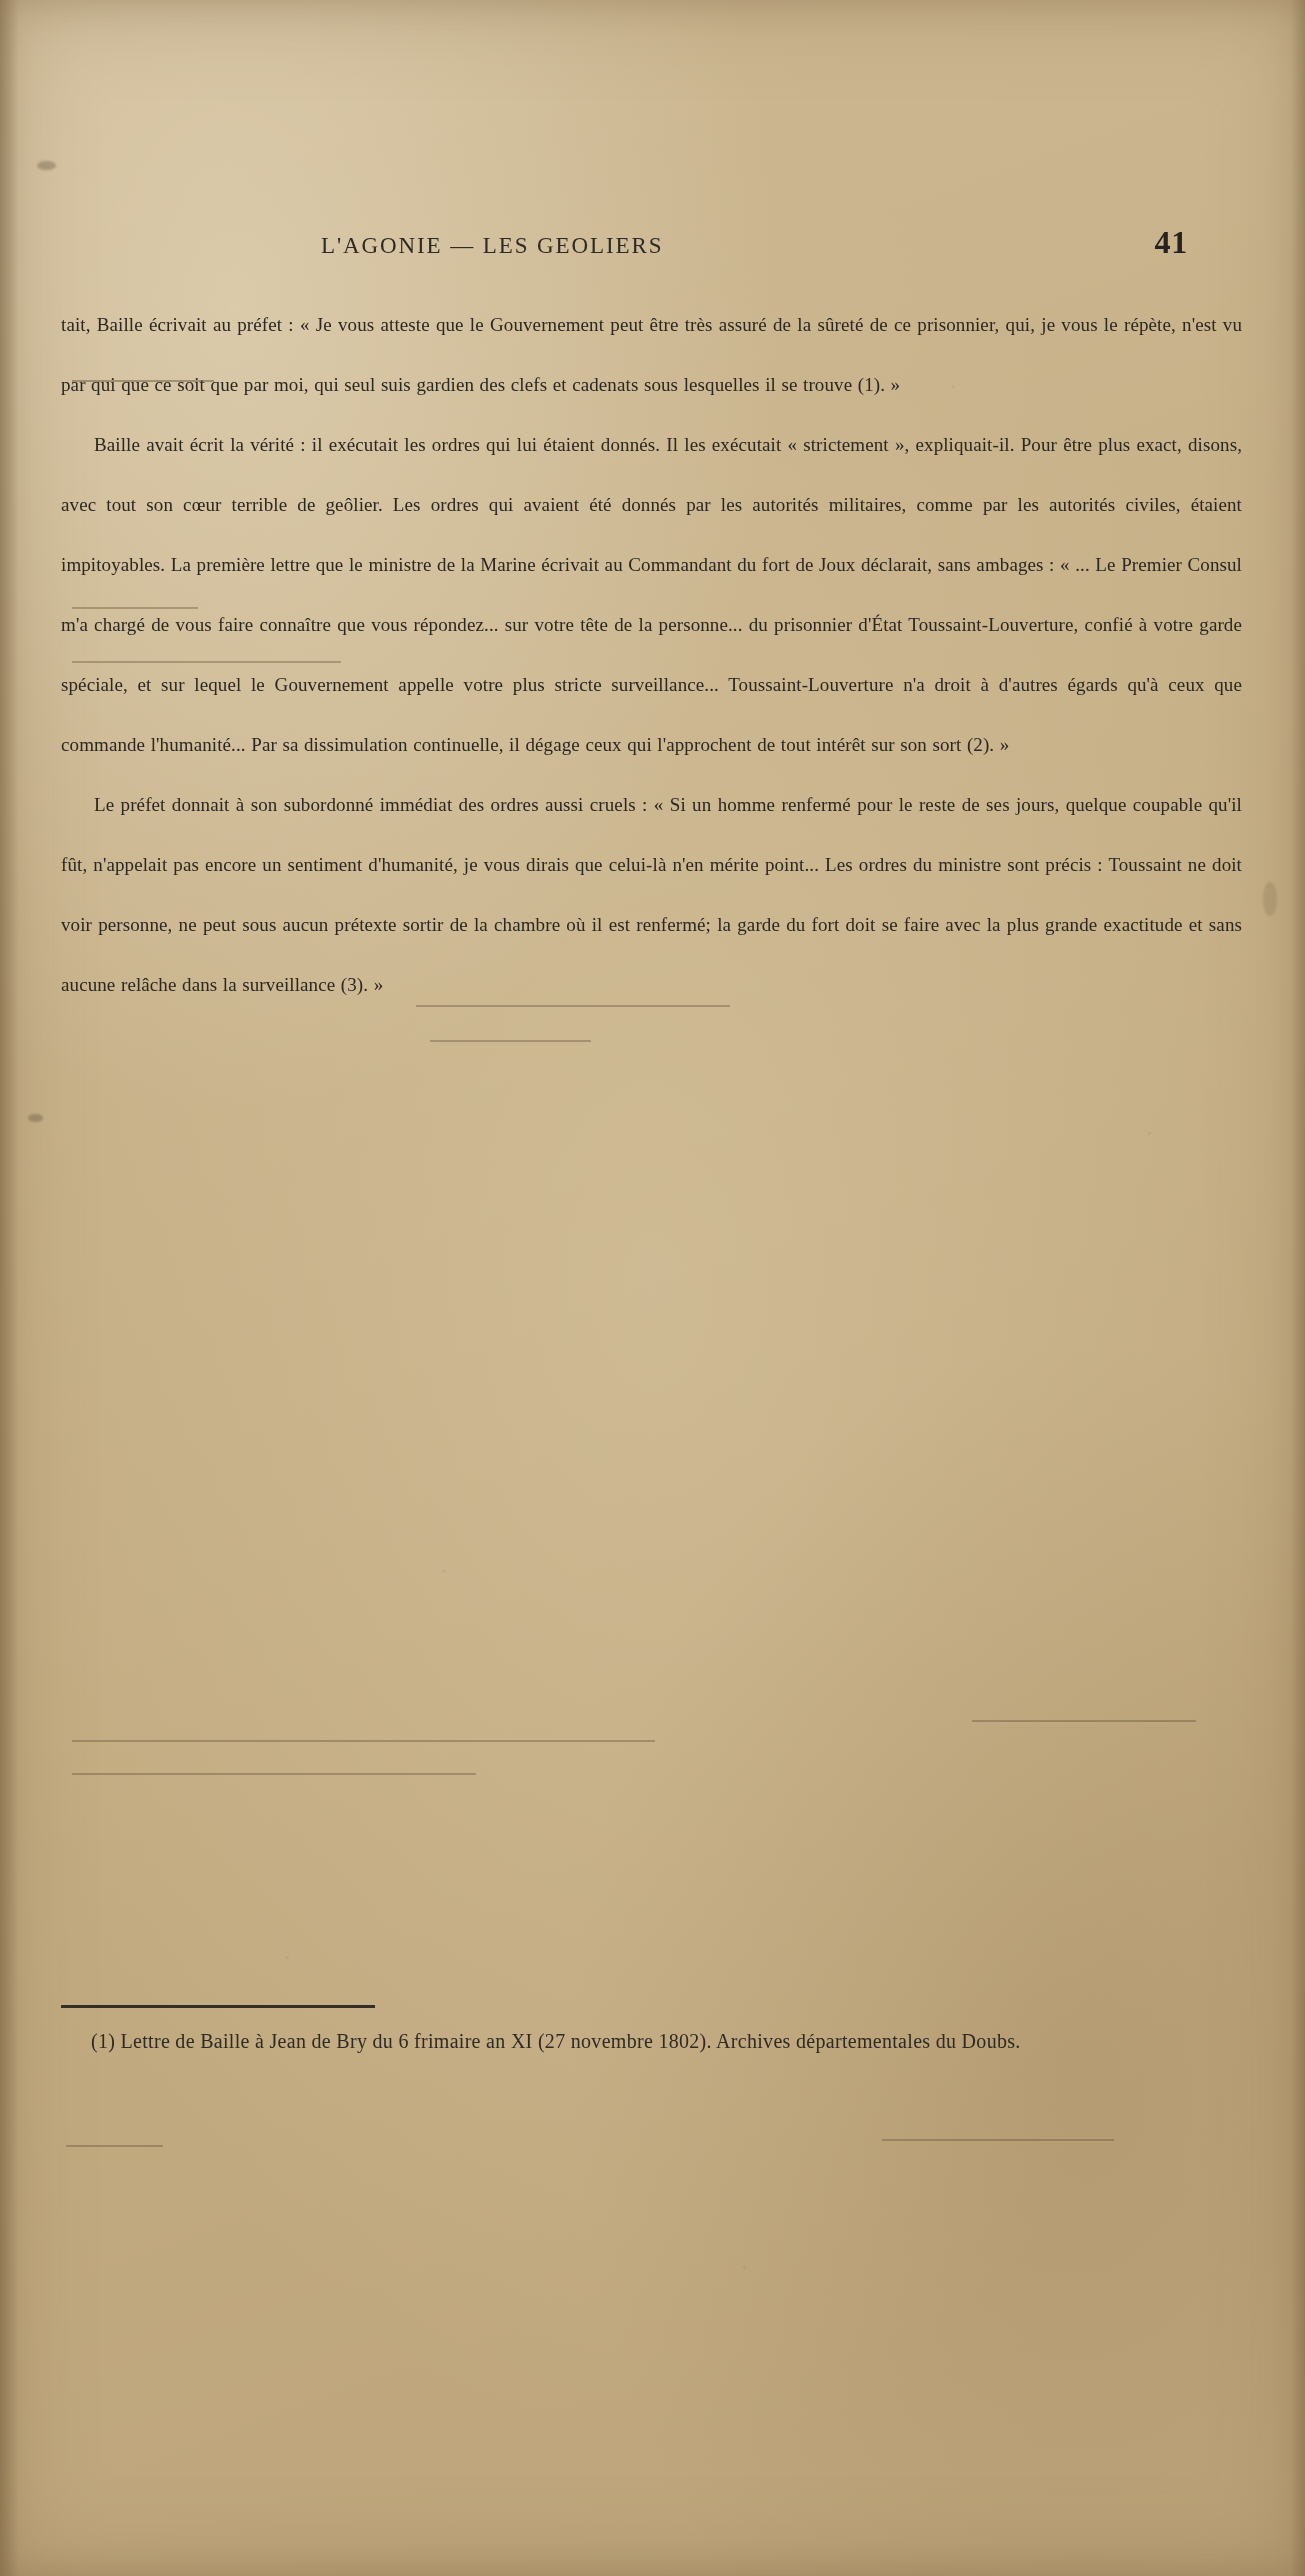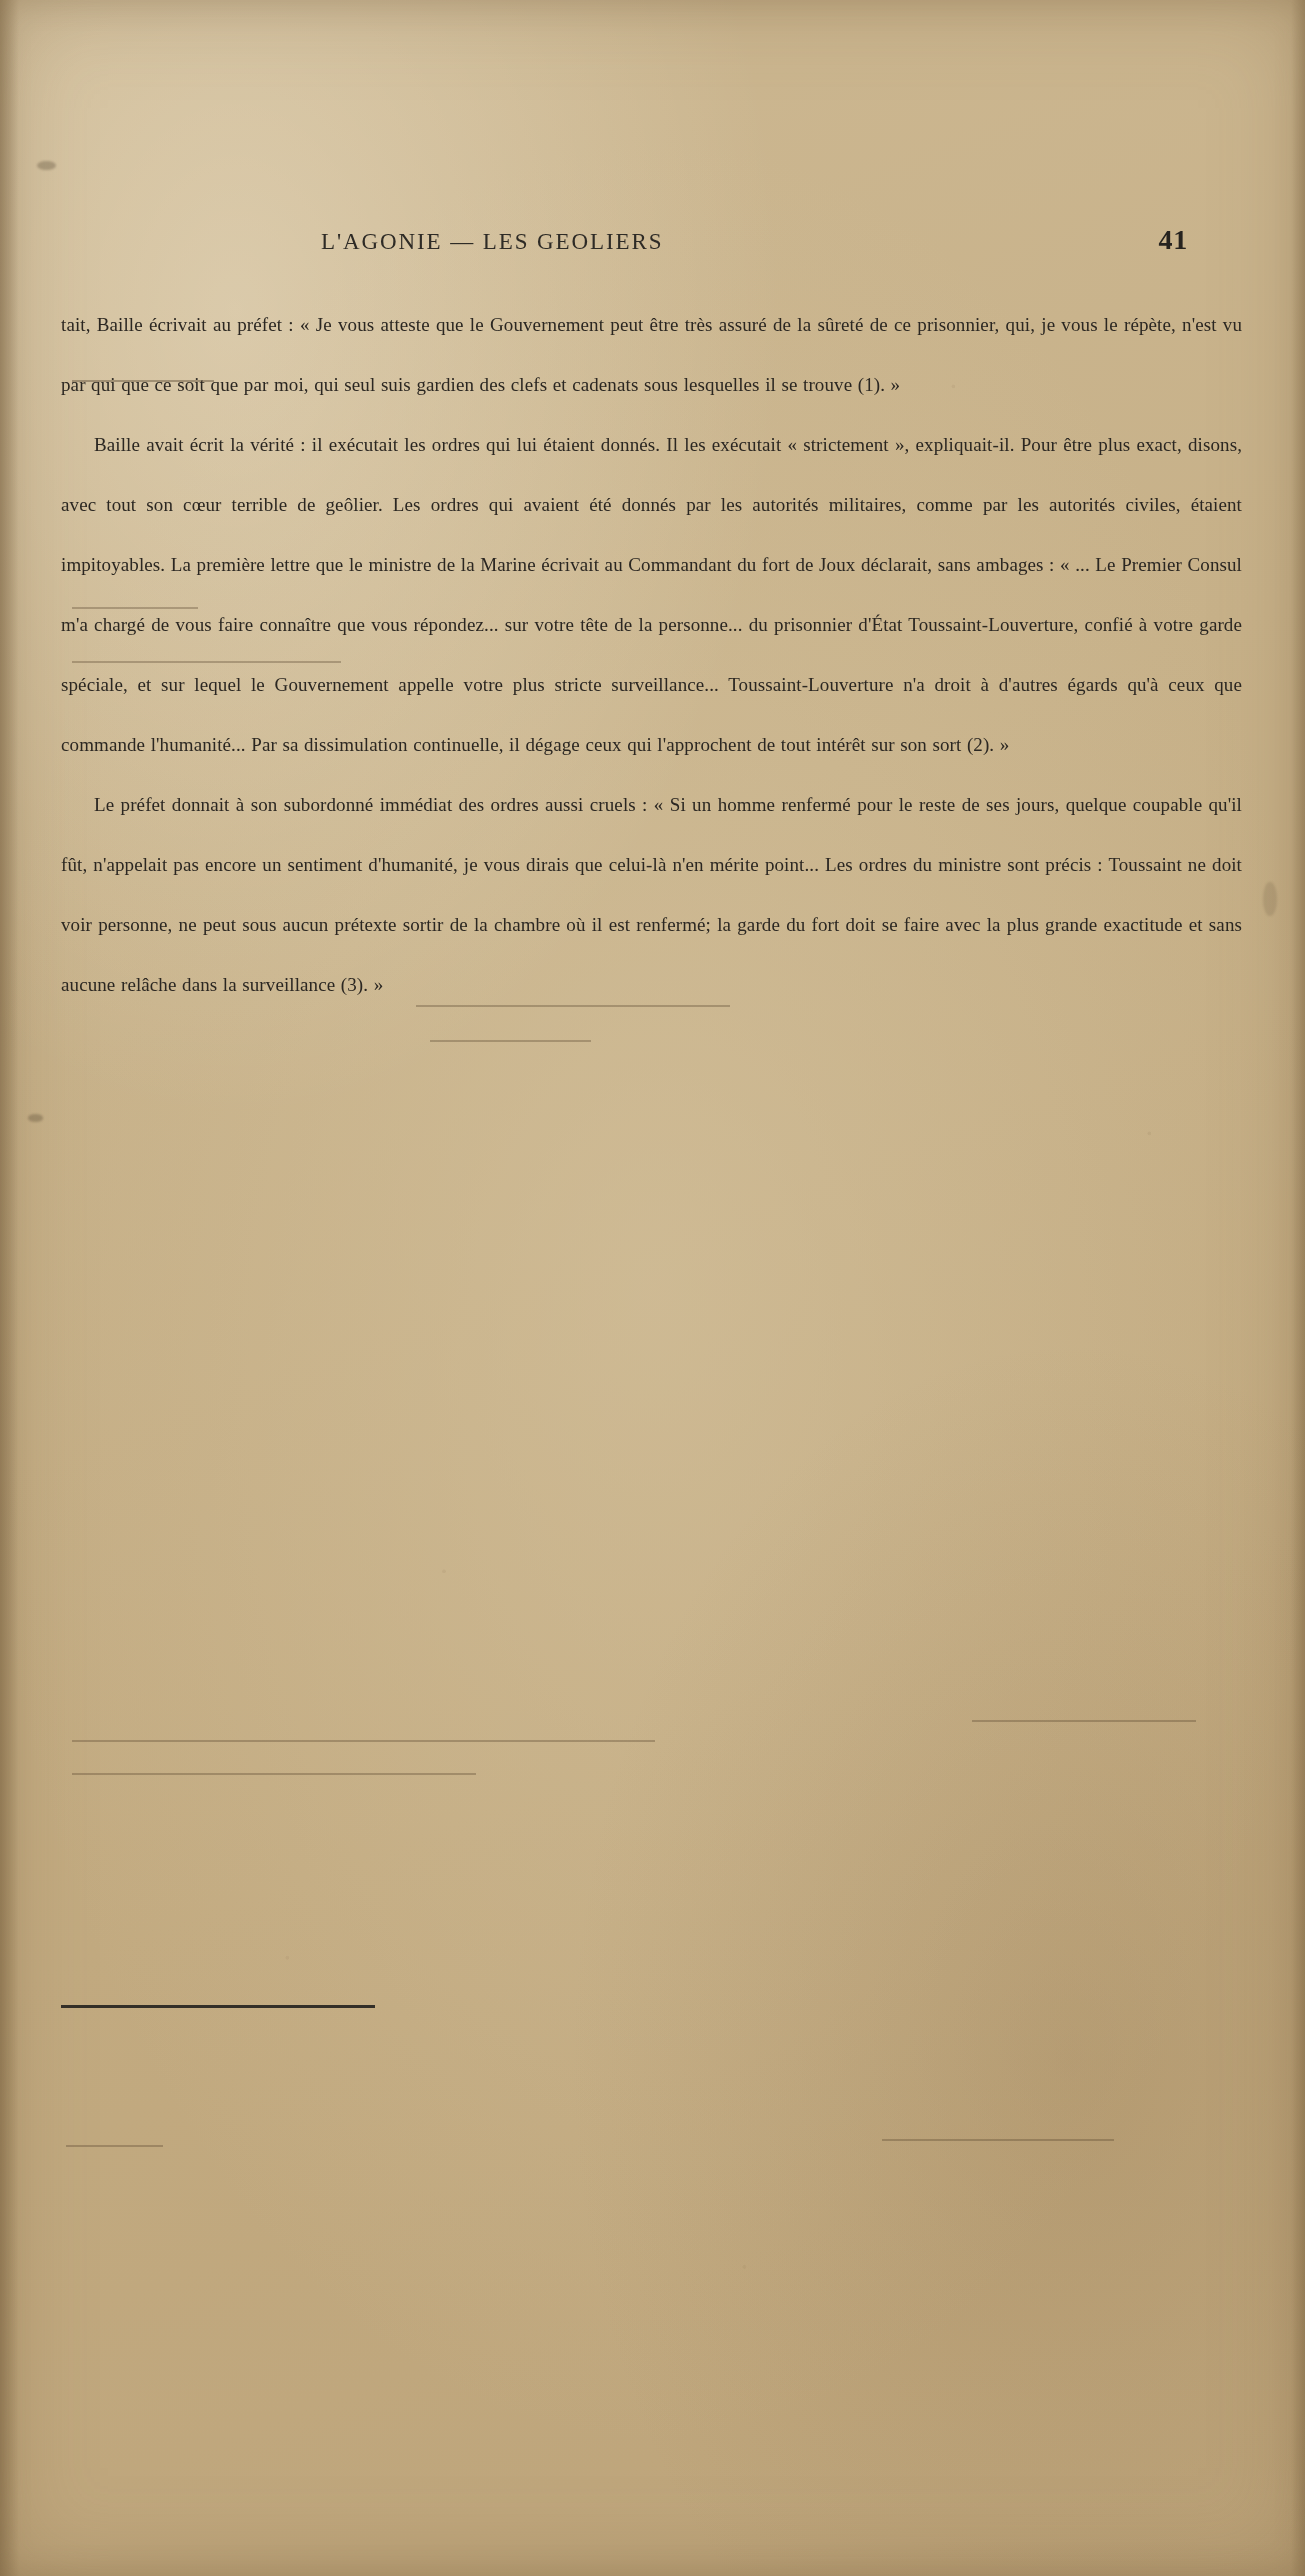--- a/index.html
+++ b/index.html
@@ -83,21 +83,21 @@
   }
   .running-head .rh-title {
     font-family: "Liberation Serif", serif;
     font-size: 23px;
     letter-spacing: 1.9px;
     color: #2e2b26;
     white-space: nowrap;
   }
   .running-head .rh-page {
     font-family: "Liberation Serif", serif;
-    font-size: 28px;
+    font-size: 32px;
     font-weight: bold;
     color: #26231f;
     letter-spacing: 0.7px;
   }
 
   
   .body-text {
     position: absolute;
     left: 30px;
     top: 295px;
@@ -190,20 +190,21 @@
 
     <div class="body-text">
       <p class="para">tait, Baille écrivait au préfet : « Je vous atteste que le Gouvernement peut être très assuré de la sûreté de ce prisonnier, qui, je vous le répète, n'est vu par qui que ce soit que par moi, qui seul suis gardien des clefs et cadenats sous lesquelles il se trouve (1). »</p>
       <p class="para indent">Baille avait écrit la vérité : il exécutait les ordres qui lui étaient donnés. Il les exécutait « strictement », expliquait-il. Pour être plus exact, disons, avec tout son cœur terrible de geôlier. Les ordres qui avaient été donnés par les autorités militaires, comme par les autorités civiles, étaient impitoyables. La première lettre que le ministre de la Marine écrivait au Commandant du fort de Joux déclarait, sans ambages : « ... Le Premier Consul m'a chargé de vous faire connaître que vous répondez... sur votre tête de la personne... du prisonnier d'État Toussaint-Louverture, confié à votre garde spéciale, et sur lequel le Gouvernement appelle votre plus stricte surveillance... Toussaint-Louverture n'a droit à d'autres égards qu'à ceux que commande l'humanité... Par sa dissimulation continuelle, il dégage ceux qui l'approchent de tout intérêt sur son sort (2). »</p>
       <p class="para indent">Le préfet donnait à son subordonné immédiat des ordres aussi cruels : « Si un homme renfermé pour le reste de ses jours, quelque coupable qu'il fût, n'appelait pas encore un sentiment d'humanité, je vous dirais que celui-là n'en mérite point... Les ordres du ministre sont précis : Toussaint ne doit voir personne, ne peut sous aucun prétexte sortir de la chambre où il est renfermé; la garde du fort doit se faire avec la plus grande exactitude et sans aucune relâche dans la surveillance (3). »</p>
     </div>
 
     <div class="footnote-rule"></div>
 
     <div class="footnotes">
+      <p class="fn"><span class="fn-indent"></span><span>(1) Lettre de Baille à Jean de Bry du 6 frimaire an XI (27 novembre 1802). Archives départementales du Doubs.</span></p>
     </div>
 
   </div>
 
   <div class="scratch" style="left:72px; top:380px; width:142px;"></div>
   <div class="scratch thin" style="left:72px; top:607px; width:126px;"></div>
   <div class="scratch thin" style="left:72px; top:661px; width:269px;"></div>
   <div class="scratch thin" style="left:416px; top:1005px; width:314px;"></div>
   <div class="scratch thin" style="left:430px; top:1040px; width:161px;"></div>
   <div class="scratch thin" style="left:72px; top:1740px; width:583px;"></div>

